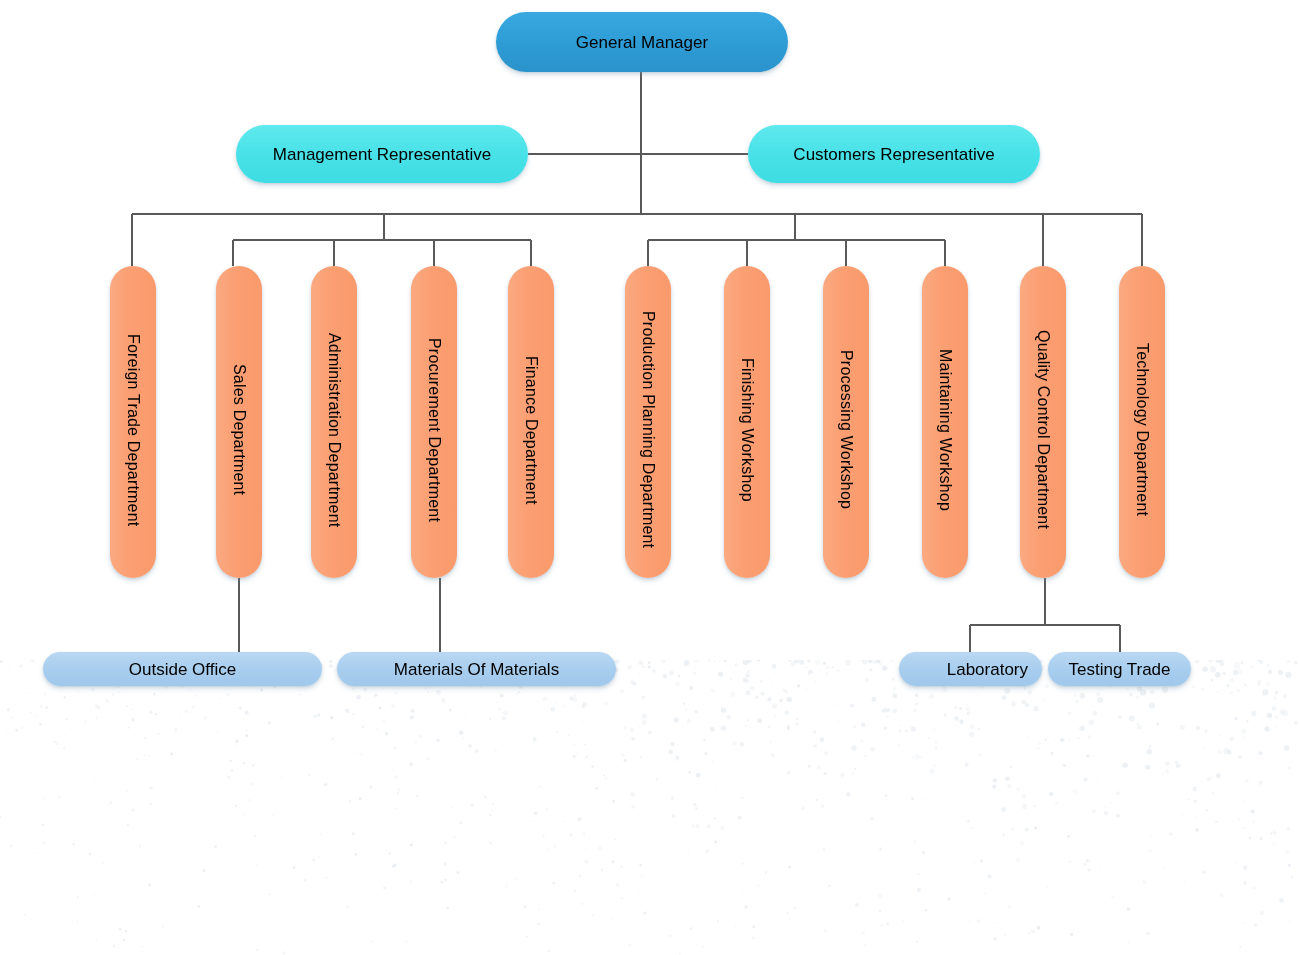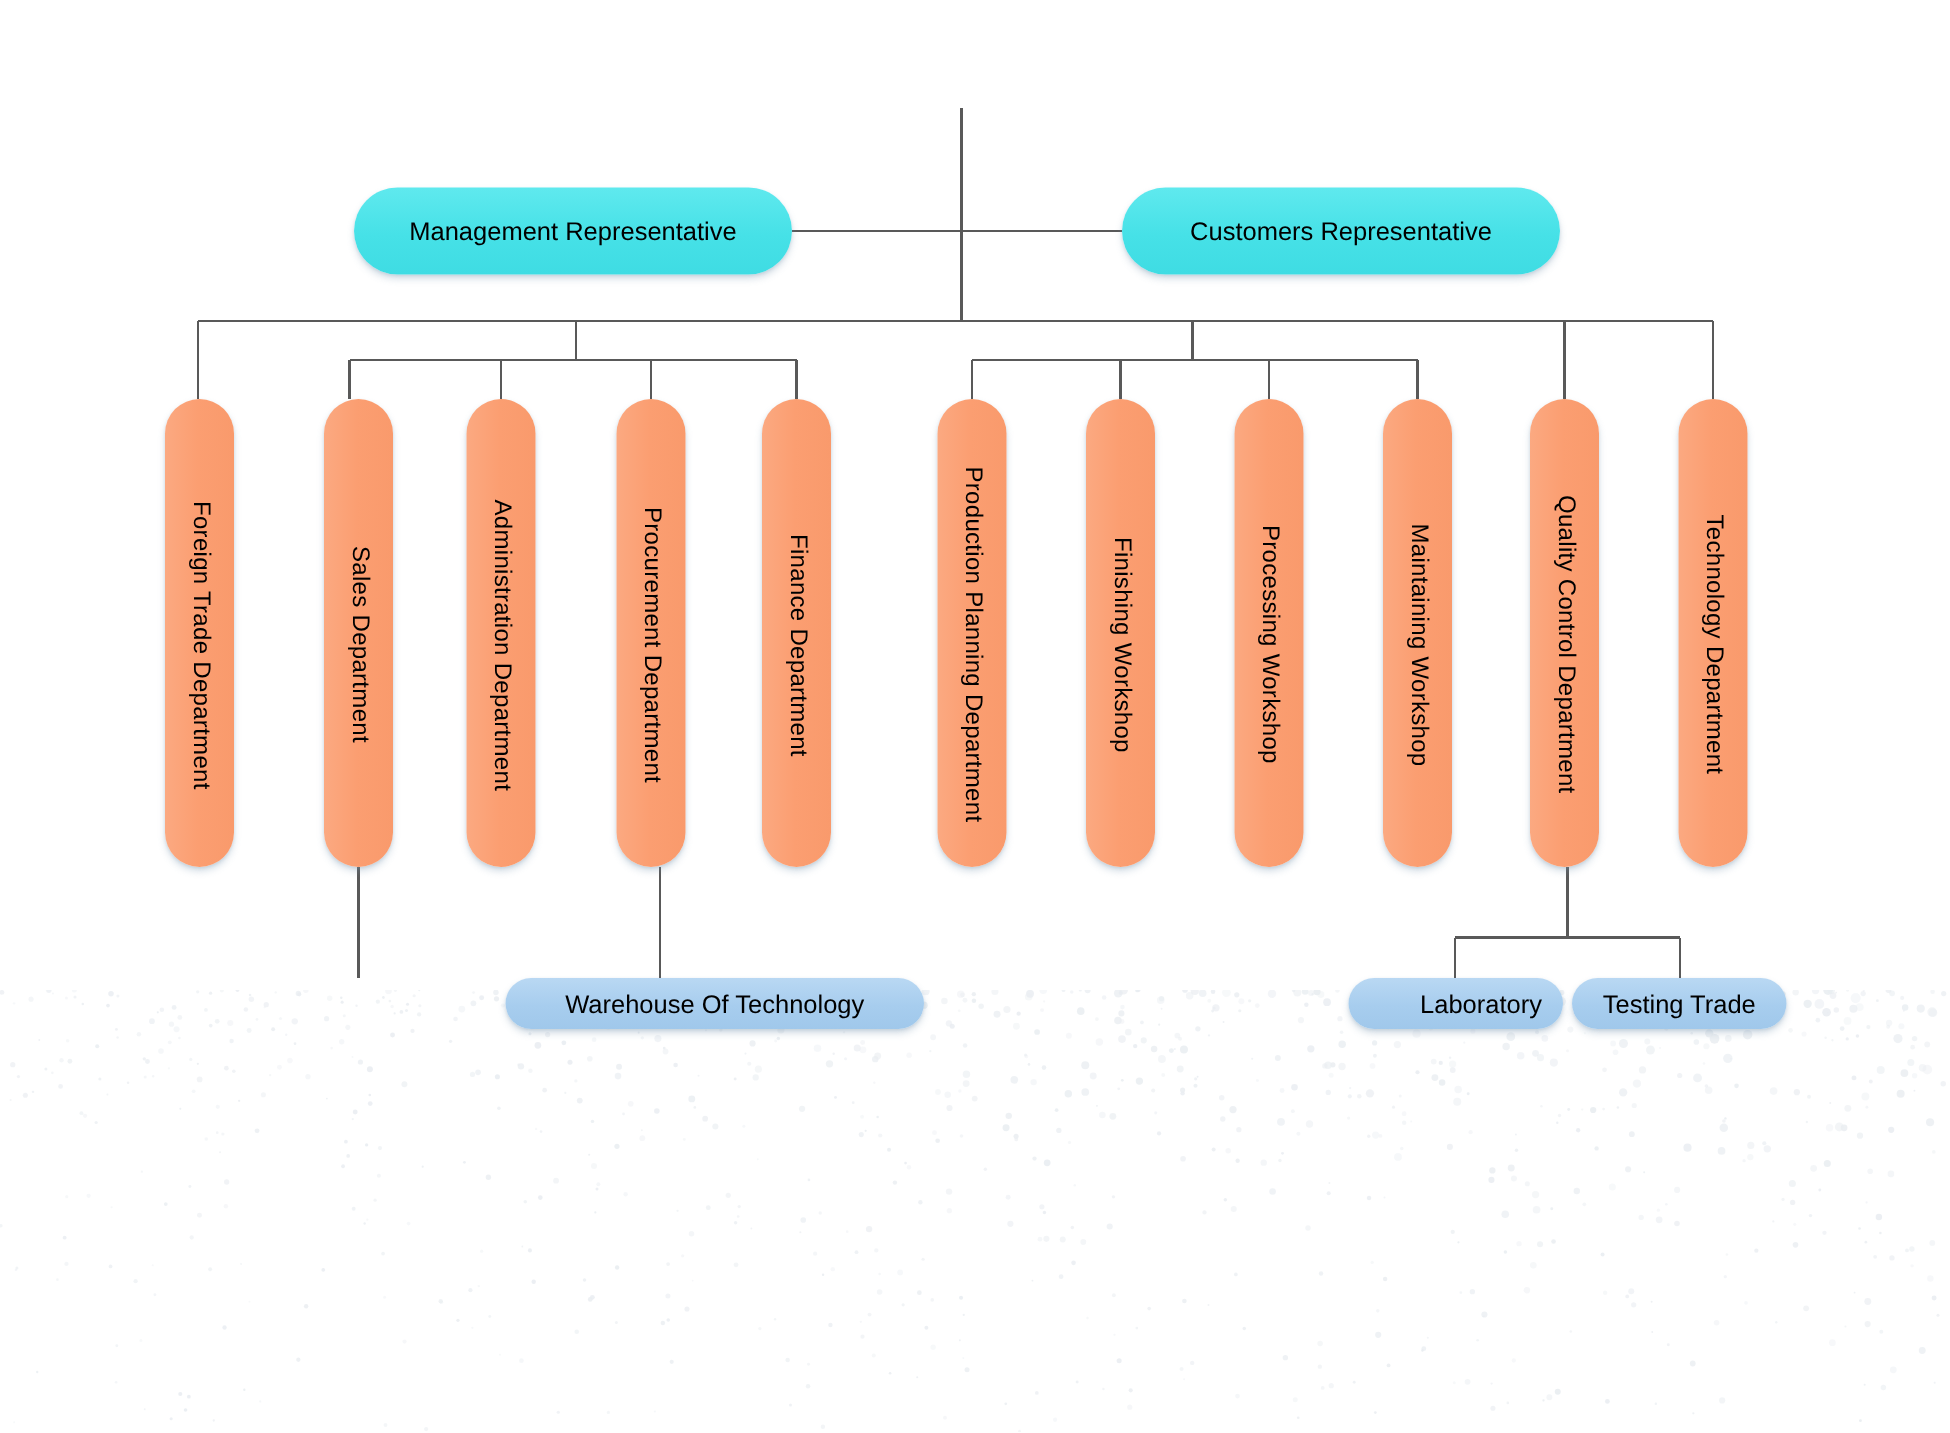--- a/index.html
+++ b/index.html
@@ -1131,20 +1131,23 @@
       <line x1="239" y1="578" x2="239" y2="652"></line>
       <line x1="440" y1="578" x2="440" y2="652"></line>
 
       <line x1="1045" y1="578" x2="1045" y2="625"></line>
       <line x1="970" y1="625" x2="1120" y2="625"></line>
       <line x1="970" y1="625" x2="970" y2="652"></line>
       <line x1="1120" y1="625" x2="1120" y2="652"></line>
     </g>
   </svg>
 
+  <div class="node pill root" style="left:496px; top:12px; width:292px; height:60px;">
+    <span class="label">General Manager</span>
+  </div>
 
   <div class="node pill rep" style="left:748px; top:125px; width:292px; height:58px;">
     <span class="label">Customers Representative</span>
   </div>
   <div class="node pill rep" style="left:236px; top:125px; width:292px; height:58px;">
     <span class="label">Management Representative</span>
   </div>
 
   <div class="node dept" style="left:110px; top:266px; width:46px; height:312px;">
     <span class="label">Foreign Trade Department</span>
@@ -1173,22 +1176,25 @@
   <div class="node dept" style="left:922px; top:266px; width:46px; height:312px;">
     <span class="label">Maintaining Workshop</span>
   </div>
   <div class="node dept" style="left:1020px; top:266px; width:46px; height:312px;">
     <span class="label">Quality Control Department</span>
   </div>
   <div class="node dept" style="left:1119px; top:266px; width:46px; height:312px;">
     <span class="label">Technology Department</span>
   </div>
 
+  <div class="node pill sub" style="left:43px; top:652px; width:279px; height:34px;">
+    <span class="label">Outside Office</span>
+  </div>
   <div class="node pill sub" style="left:337px; top:652px; width:279px; height:34px;">
-    <span class="label">Warehouse Of Technology</span>
+    <span class="label">Materials Of Materials</span>
   </div>
   <div class="node pill sub" style="left:899px; top:652px; width:143px; height:34px;justify-content:flex-end;">
     <span class="label">Laboratory</span>
   </div>
   <div class="node pill sub" style="left:1048px; top:652px; width:143px; height:34px;">
     <span class="label">Testing Trade</span>
   </div>
 
 </div>
 

